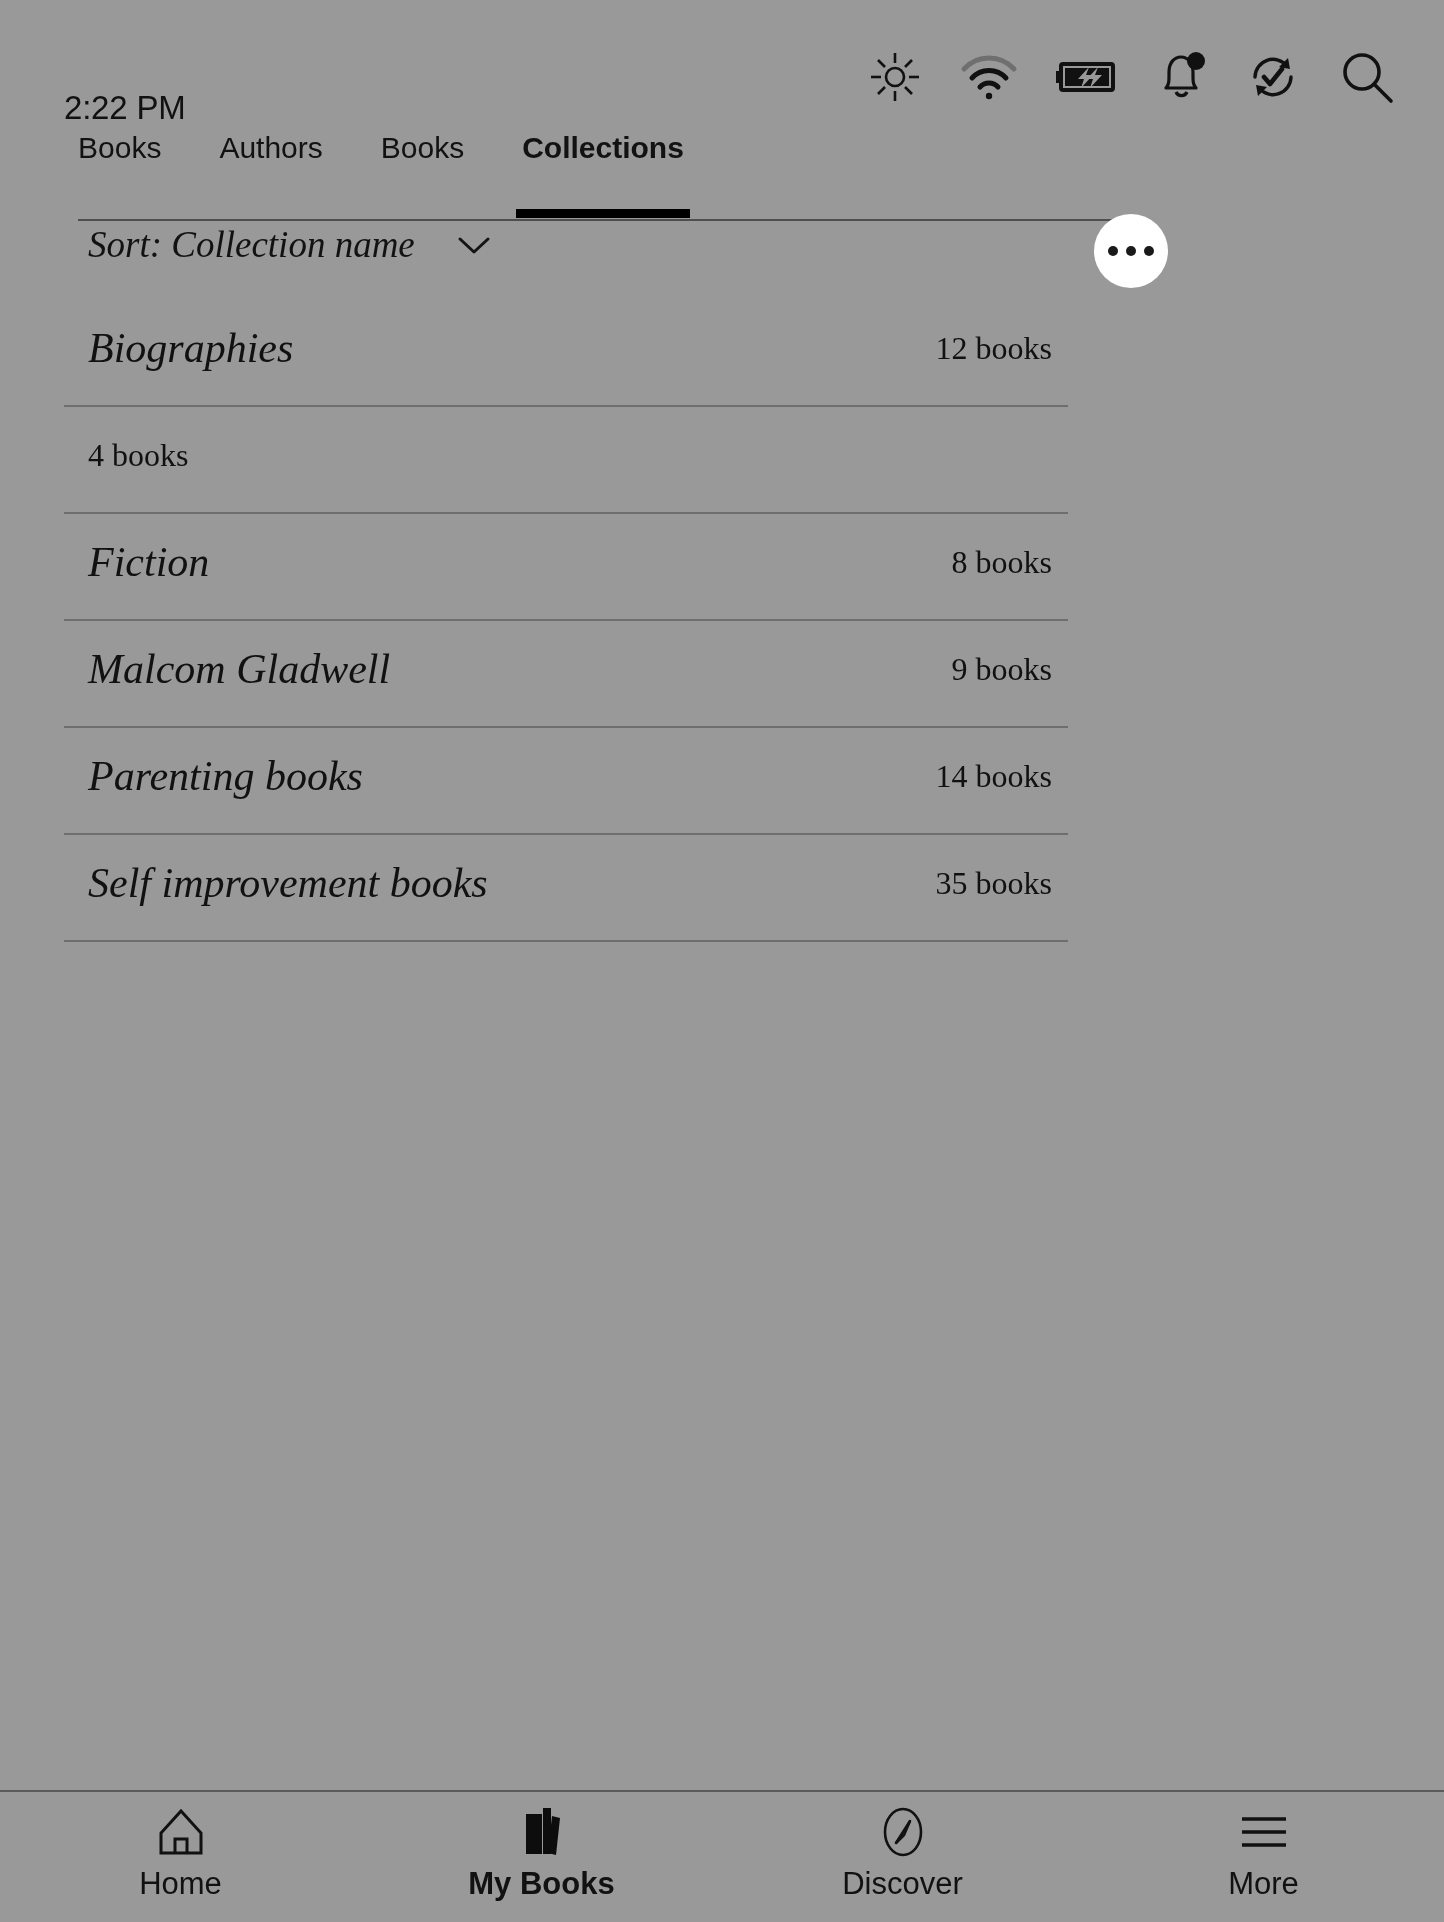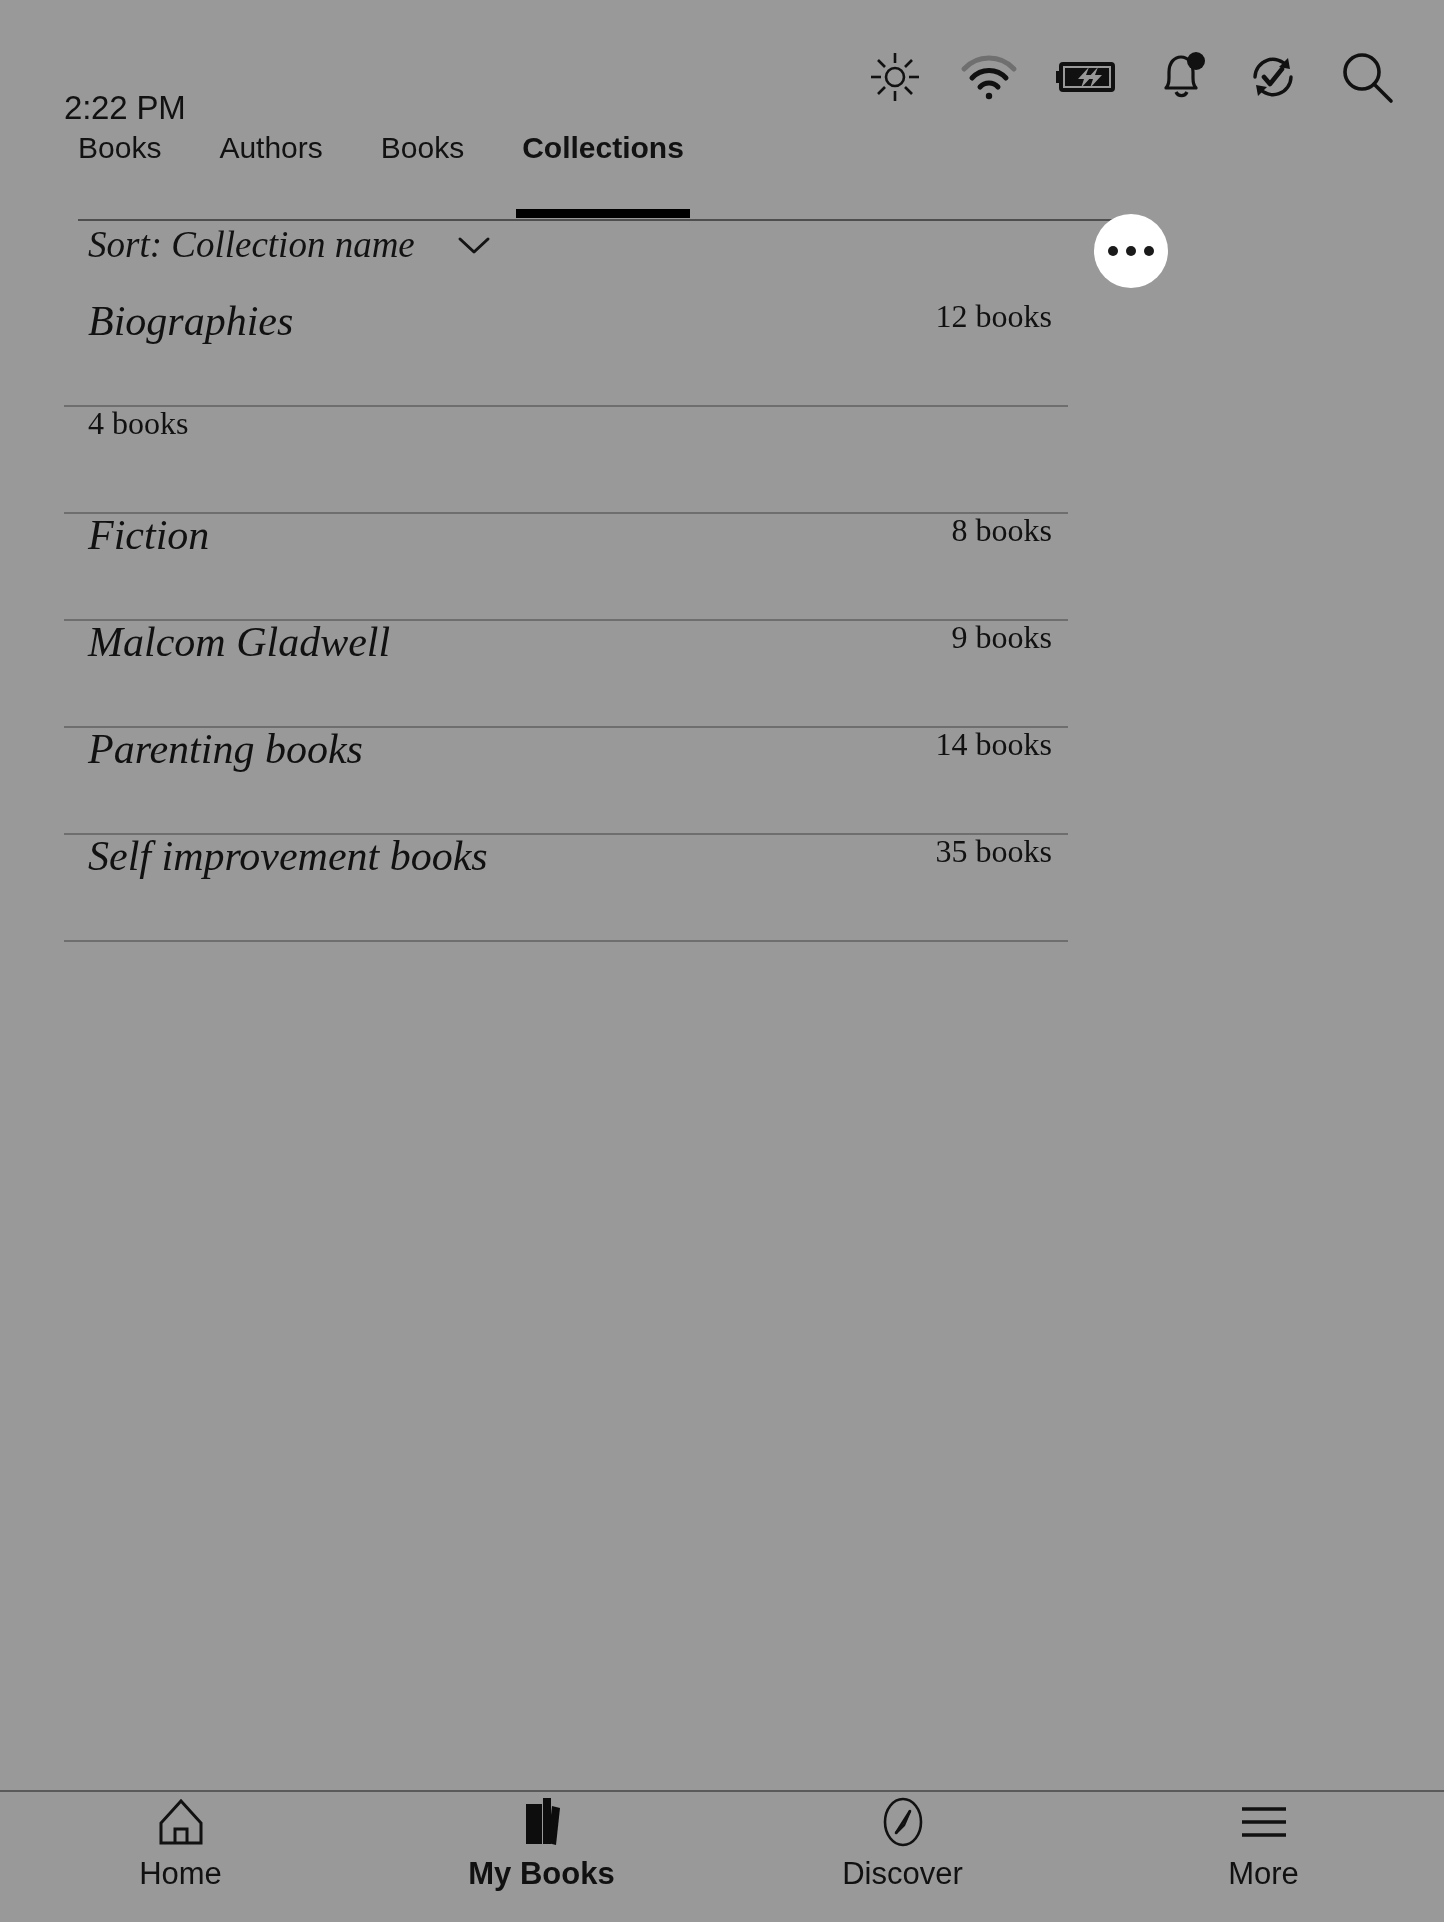--- a/index.html
+++ b/index.html
@@ -134,20 +134,21 @@
   #collection-list {
     position: absolute;
     top: 300px;
     left: 64px;
     width: 1004px;
   }
   .collection-row {
     position: relative;
     height: 107px;
     display: flex;
+    align-items: center;
     justify-content: space-between;
     padding: 0 16px 10px 24px;
     box-sizing: border-box;
     border-bottom: 2px solid #6e6e6e;
   }
   .collection-name {
     font-family: "Liberation Serif", serif;
     font-style: italic;
     font-size: 42px;
     color: #111;
@@ -171,21 +172,21 @@
     border-top: 2px solid #5a5a5a;
     display: flex;
     align-items: flex-start;
   }
   .nav-item {
     flex: 1;
     display: flex;
     flex-direction: column;
     align-items: center;
     justify-content: flex-start;
-    padding-top: 4px;
+    padding-top: 14px;
     gap: 10px;
   }
   .nav-icon {
     height: 52px;
     display: flex;
     align-items: center;
     justify-content: center;
     line-height: 0;
   }
   .nav-label {

